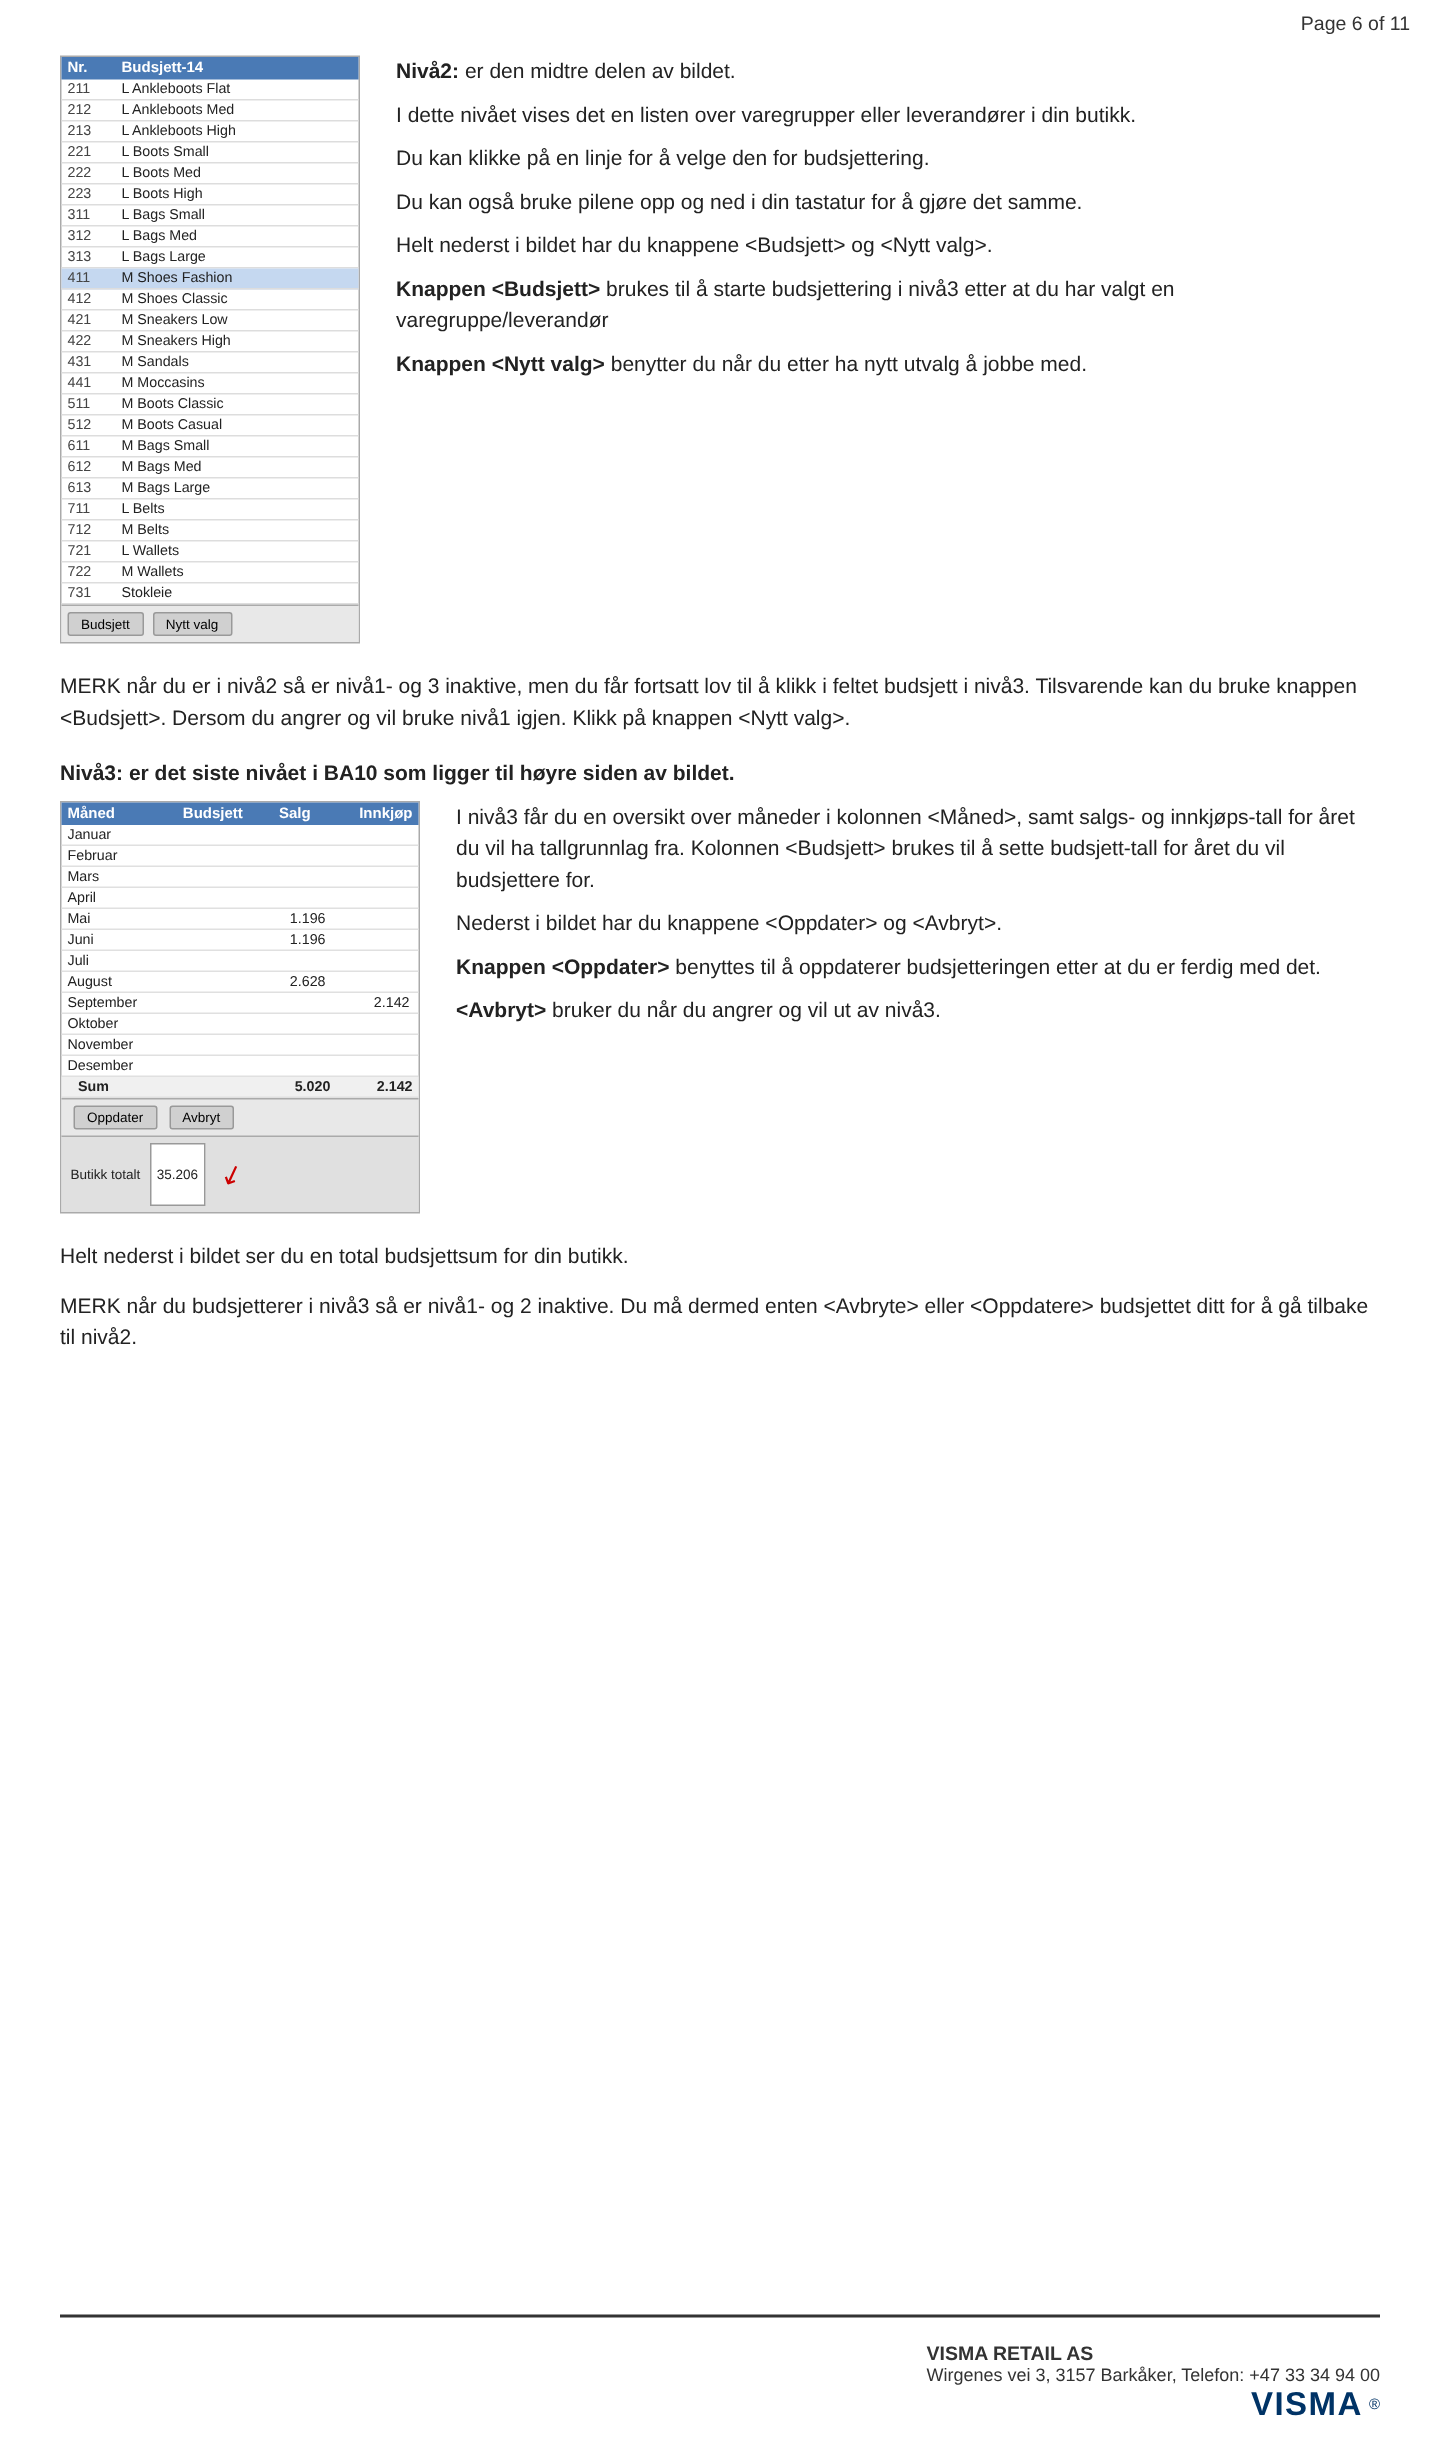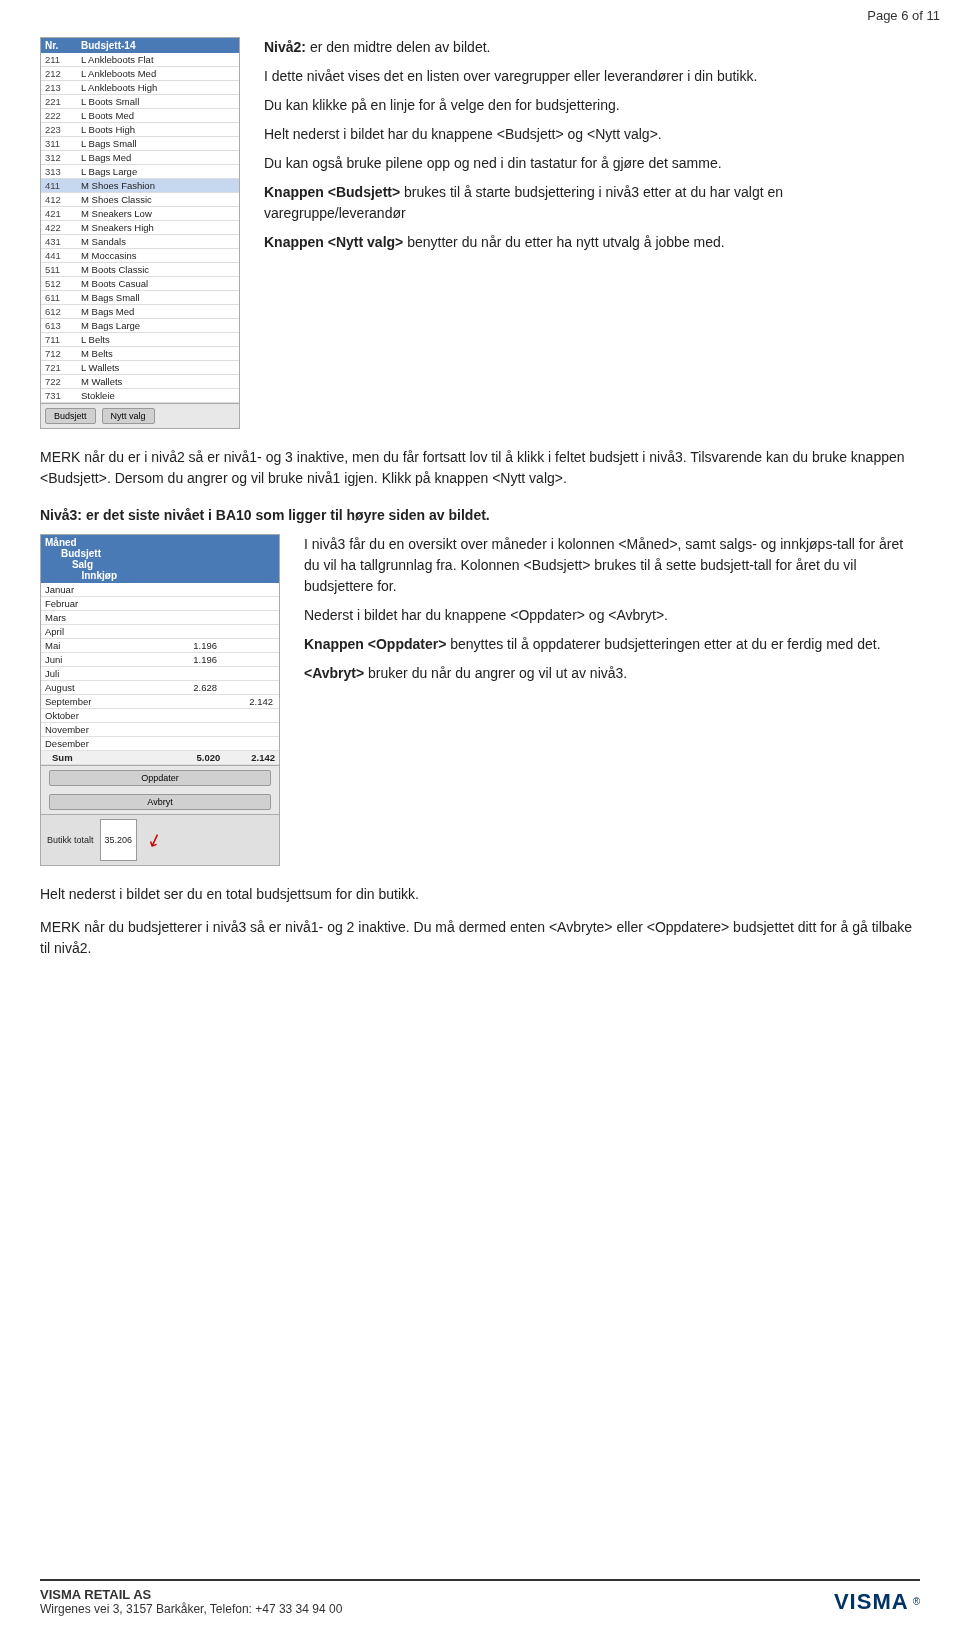--- a/index.html
+++ b/index.html
@@ -90,21 +90,20 @@
       font-size: 10px;
       flex-shrink: 0;
     }
     .lvl3-header {
       background: #4a7ab5;
       color: #fff;
       display: flex;
       padding: 2px 4px;
       font-weight: bold;
       font-size: 10px;
-      flex-direction: column;
     }
     .lvl3-header .h-maned { width: 68px; }
     .lvl3-header .h-budsjett { width: 56px; text-align: right; }
     .lvl3-header .h-salg { width: 48px; text-align: right; }
     .lvl3-header .h-innkjop { width: 72px; text-align: right; }
     .lvl3-row {
       display: flex;
       padding: 1px 4px;
       border-bottom: 1px solid #e0e0e0;
       font-size: 9.5px;
@@ -117,21 +116,20 @@
       background: #f0f0f0;
       font-weight: bold;
       padding-left: 11px;
     }
     .lvl3-buttons {
       display: flex;
       gap: 8px;
       padding: 4px 8px;
       background: #e8e8e8;
       border-top: 1px solid #aaa;
-      flex-direction: column;
     }
     .lvl3-footer {
       display: flex;
       align-items: center;
       padding: 4px 6px;
       background: #e0e0e0;
       border-top: 1px solid #aaa;
       font-size: 9.5px;
       gap: 6px;
     }
@@ -153,24 +151,25 @@
       font-size: 14px;
       font-weight: bold;
       margin: 16px 0 8px 0;
     }
     .footer-bar {
       position: absolute;
       bottom: 20px;
       left: 40px;
       right: 40px;
       border-top: 2px solid #333;
-      padding-top: 6px;
+      padding-top: 16px;
       display: flex;
       justify-content: space-between;
-      align-items: center;
+      align-items: flex-end;
+      flex-direction: column;
     }
     .footer-company {
       font-size: 12px;
       color: #333;
     }
     .footer-company .company-name {
       font-weight: bold;
       font-size: 13px;
     }
     
@@ -321,22 +320,22 @@
         </div>
       </div>
     </div>
 
     <div class="text-block">
       <p>
         <span class="bold">Nivå2:</span><span> er den midtre delen av bildet.</span>
       </p>
       <p>I dette nivået vises det en listen over varegrupper eller leverandører i din butikk.</p>
       <p>Du kan klikke på en linje for å velge den for budsjettering.</p>
+      <p>Du kan også bruke pilene opp og ned i din tastatur for å gjøre det samme.</p>
       <p>Helt nederst i bildet har du knappene &lt;Budsjett&gt; og &lt;Nytt valg&gt;.</p>
-      <p>Du kan også bruke pilene opp og ned i din tastatur for å gjøre det samme.</p>
       <p>
         <span class="bold">Knappen &lt;Budsjett&gt;</span><span> brukes til å starte budsjettering i nivå3 etter at du har valgt en varegruppe/leverandør</span>
       </p>
       <p>
         <span class="bold">Knappen &lt;Nytt valg&gt;</span><span> benytter du når du etter ha nytt utvalg å jobbe med.</span>
       </p>
     </div>
   </div>
 
   <p class="merk-note">MERK når du er i nivå2 så er nivå1- og 3 inaktive, men du får fortsatt lov til å klikk i feltet budsjett i nivå3. Tilsvarende kan du bruke knappen &lt;Budsjett&gt;. Dersom du angrer og vil bruke nivå1 igjen. Klikk på knappen &lt;Nytt valg&gt;.</p>

